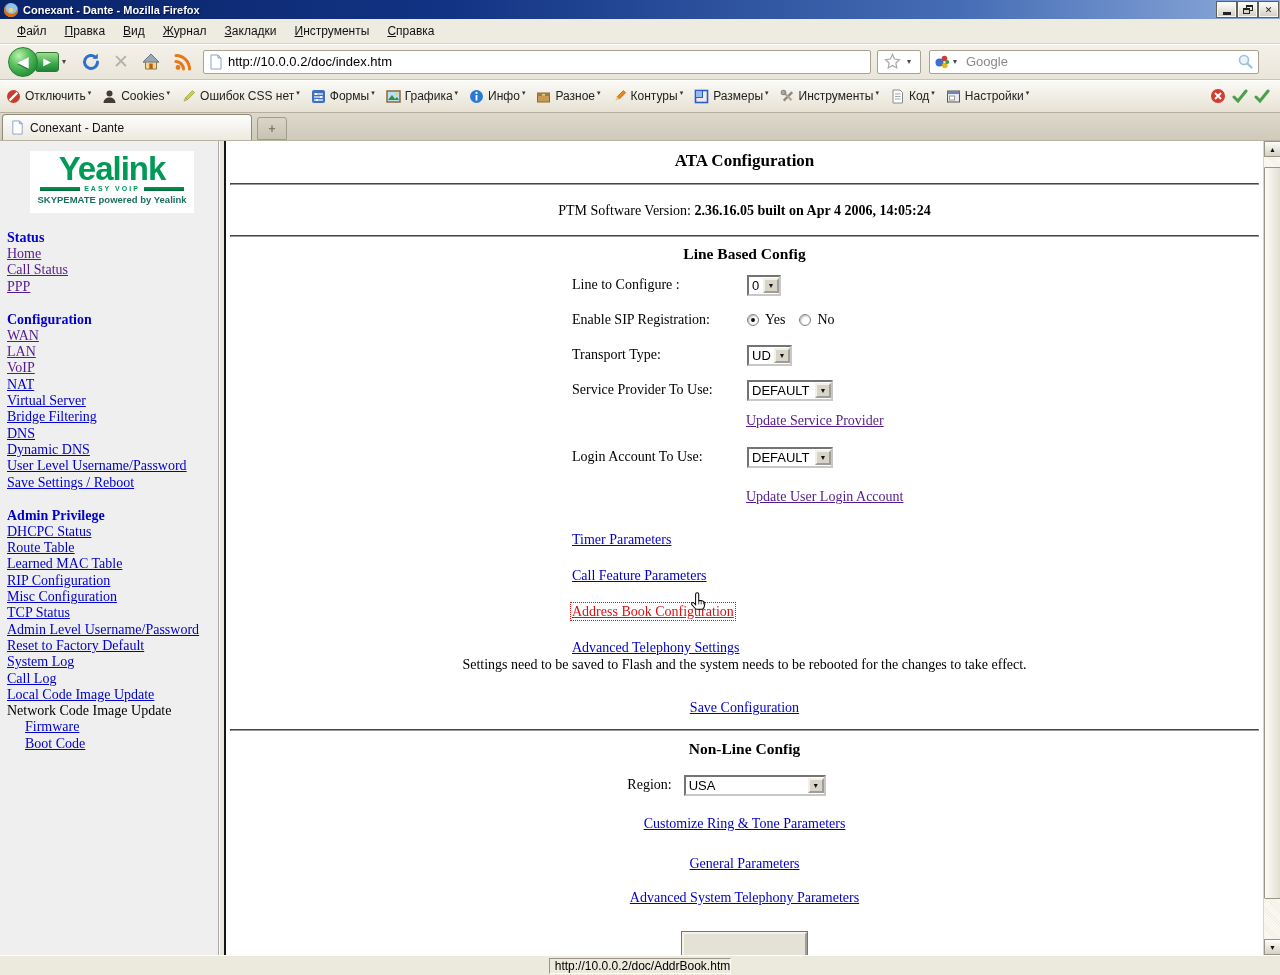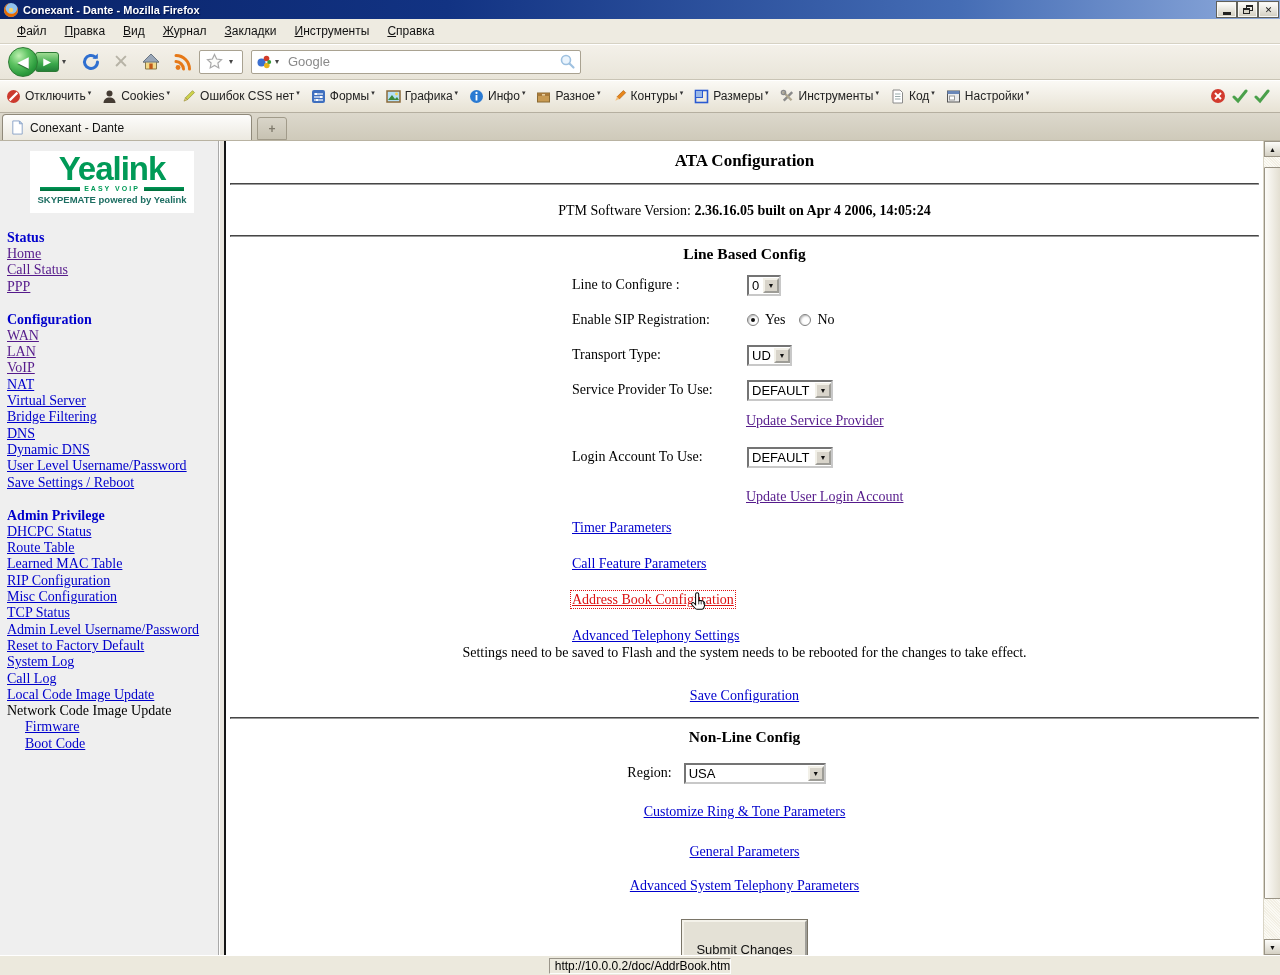--- a/index.html
+++ b/index.html
@@ -150,21 +150,21 @@
   }
   .w34{ width:34px; } .w56{ width:45px; } .w84{ width:86px; } .w142{ width:142px; }
   .radio{
     width:12px; height:12px; border-radius:50%; background:#fff; position:relative;
     border:1px solid #808080; box-shadow:inset 1px 1px 2px #b5b5b5; display:inline-block;
   }
   .radio.checked::after{
     content:""; position:absolute; left:3px; top:3px; width:4px; height:4px; border-radius:50%; background:#111;
   }
   .rlabel{ margin:0 14px 0 6px; }
-  .linkrow{ margin-left:346px; margin-top:14px; line-height:17px; }
+  .linkrow{ margin-left:346px; margin-top:26px; line-height:17px; }
   .linkrow.indent{ margin-left:520px; }
   .linkrow.g19{ margin-top:19px; } .linkrow.g11{ margin-top:11px; } .linkrow.g12{ margin-top:20px; }
   a.plink{ color:#0000cc; text-decoration:underline; cursor:pointer; }
   a.plink.v{ color:#551a8b; }
   a.plink.active-red{ color:#dd1111; outline:1px dotted #dd1111; outline-offset:1px; }
   .notice{ text-align:center; line-height:17px; }
   .c-linkrow{ text-align:center; margin-top:26px; line-height:17px; }
   .c-linkrow.crt{ margin-top:19px; } .c-linkrow.gp{ margin-top:23px; } .c-linkrow.astp{ margin-top:17px; }
   .region-row{ display:flex; align-items:center; justify-content:center; margin-top:16px;
     height:22px; position:relative; left:-18px; }
@@ -260,20 +260,27 @@
         <path d="M10 2 18 10 H2 Z" fill="#9aa7b8" stroke="#6a7685"></path>
         <rect x="8.3" y="11.5" width="3.4" height="5.5" fill="#c05a1a"></rect>
       </svg>
   </span>
   <span class="tool-icon">
     <svg width="20" height="20" viewBox="0 0 20 20">
         <circle cx="5" cy="15.5" r="2.4" fill="#e67817"></circle>
         <path d="M3 9.5 a8 8 0 0 1 7.5 7.5" fill="none" stroke="#e67817" stroke-width="3" stroke-linecap="round"></path>
         <path d="M3 3.5 a13.5 13.5 0 0 1 13.5 13.5" fill="none" stroke="#e67817" stroke-width="3" stroke-linecap="round"></path>
       </svg>
+  </span>
+  <span class="urlbar">
+    <svg width="16" height="16" viewBox="0 0 16 16">
+        <path d="M3 1h7l3 3v11H3z" fill="#fff" stroke="#8aa2c8"></path>
+        <path d="M10 1v3h3z" fill="#dce8f8" stroke="#8aa2c8"></path>
+      </svg>
+    <input value="http://10.0.0.2/doc/index.htm" style="">
   </span>
   <span class="starbox">
     <svg width="17" height="17" viewBox="0 0 17 17">
         <path d="M8.5 1.5 10.6 6 15.5 6.6 11.9 10 12.8 14.9 8.5 12.5 4.2 14.9 5.1 10 1.5 6.6 6.4 6 Z" fill="#fcfcfa" stroke="#a8a8a8" stroke-width="1.2"></path>
       </svg>
     <span class="nav-caret">▾</span>
   </span>
   <span class="searchbox">
     <svg width="16" height="16" viewBox="0 0 16 16">
         <circle cx="5.5" cy="8.5" r="4" fill="#3b6fd0"></circle>

